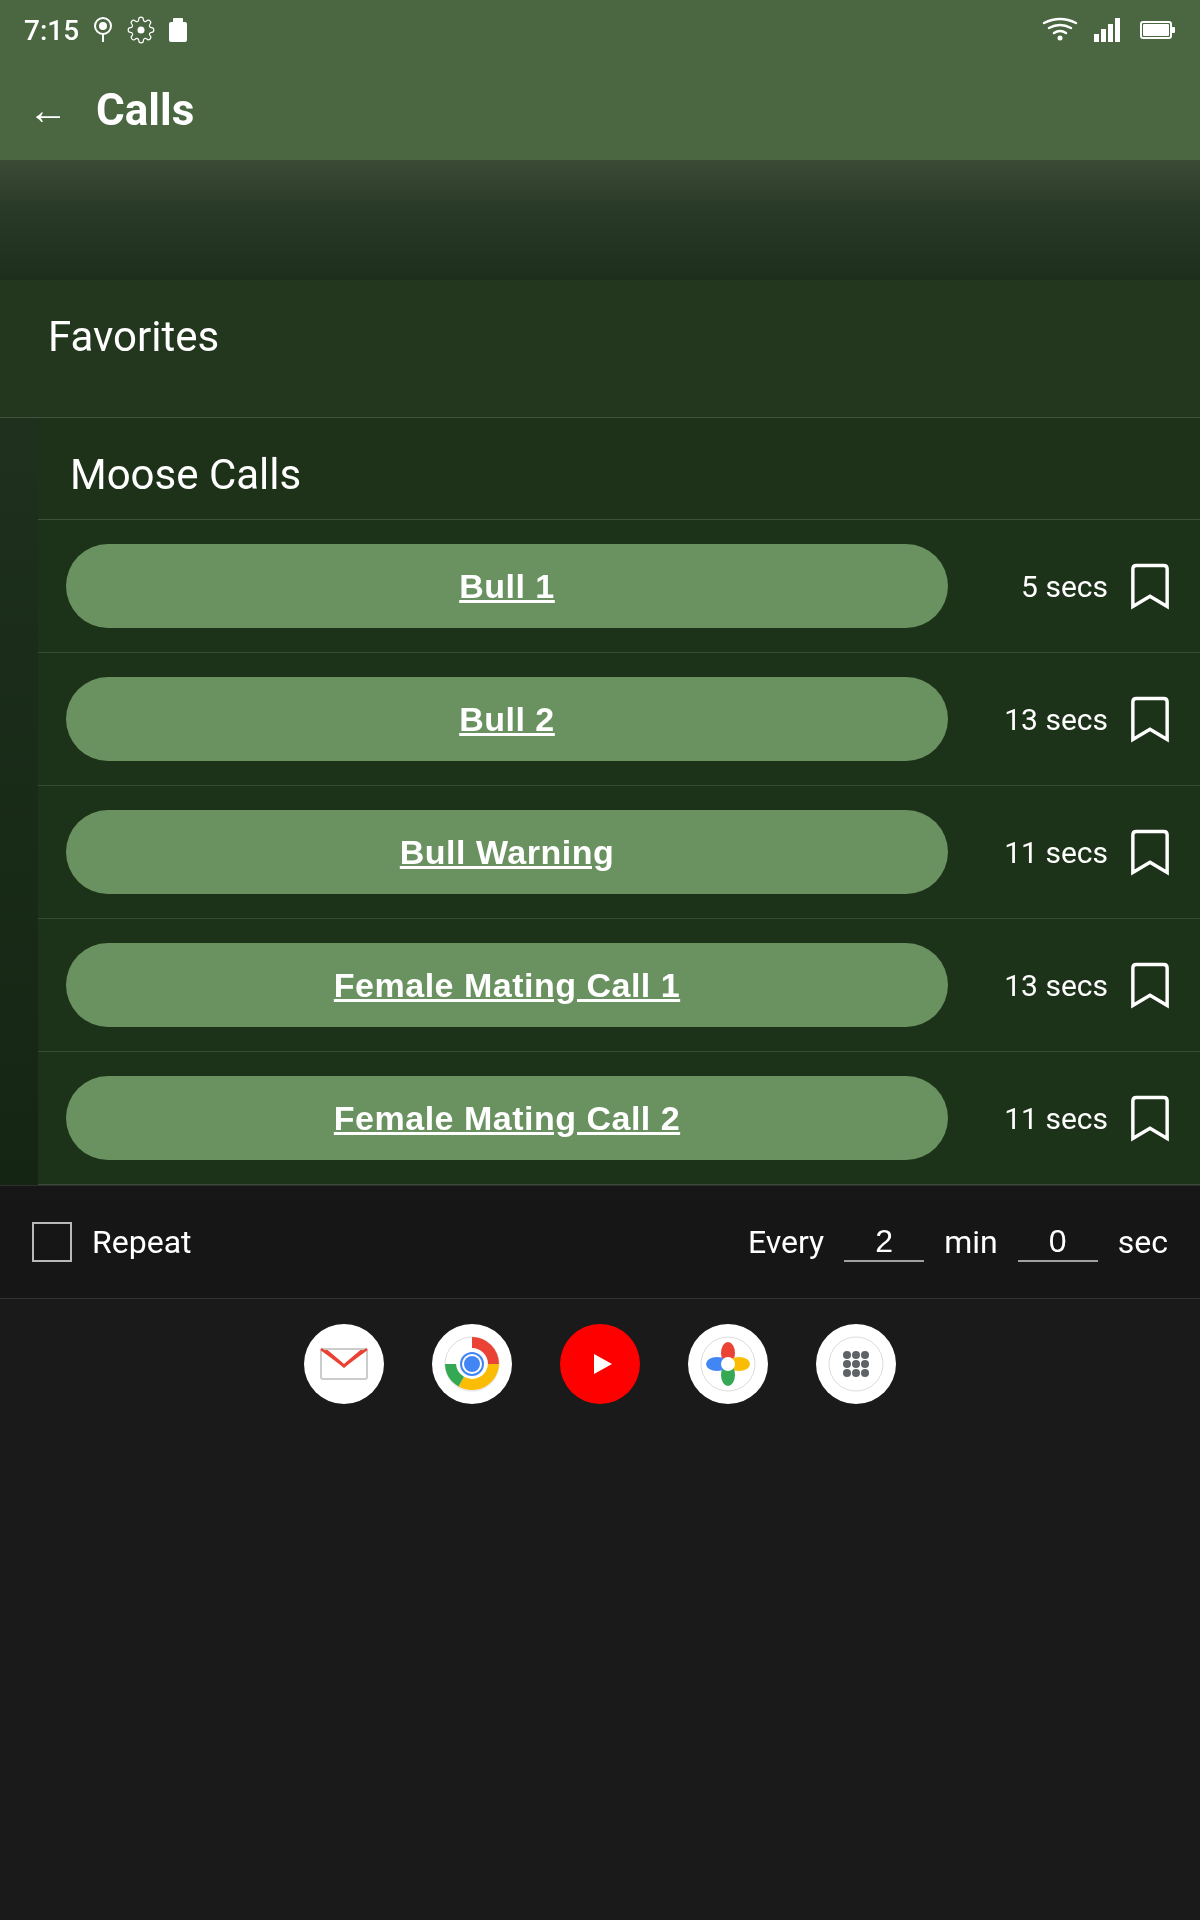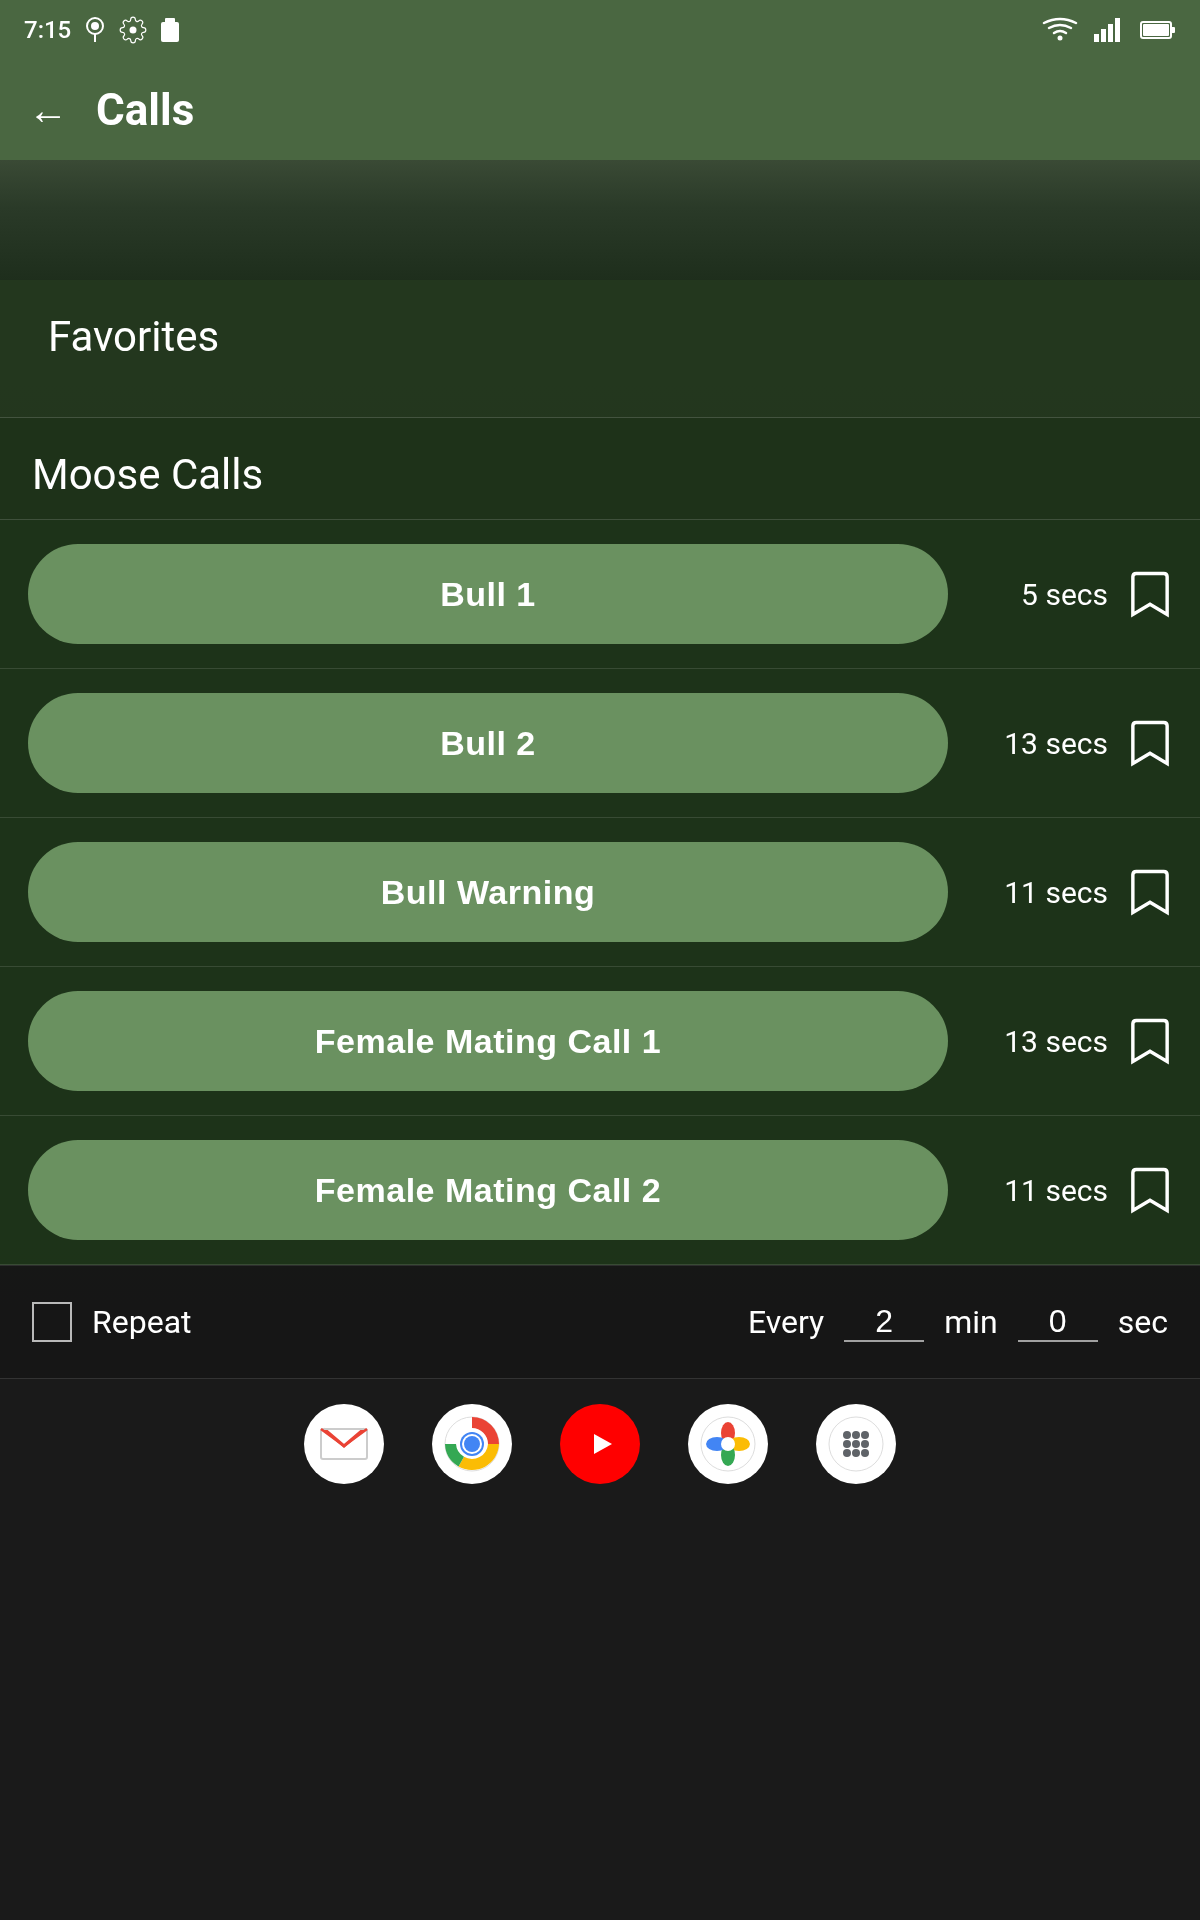--- a/index.html
+++ b/index.html
@@ -19,21 +19,21 @@
       height: 60px;
       display: flex;
       align-items: center;
       justify-content: space-between;
       padding: 0 24px;
     }
     .status-bar-left {
       display: flex;
       align-items: center;
       gap: 12px;
-      font-size: 24px;
+      font-size: 28px;
       font-weight: 500;
       color: #fff;
     }
     .status-bar-right {
       display: flex;
       align-items: center;
       gap: 16px;
     }
 
     
@@ -100,20 +100,21 @@
     }
     .favorites-empty {
       font-size: 30px;
       color: rgba(255,255,255,0.85);
       line-height: 1.5;
     }
 
     
     .moose-calls-section {
       background: rgba(30, 50, 25, 0.85);
+      margin-left: 38px;
     }
 
     .moose-calls-header {
       padding: 32px 32px 20px;
       border-bottom: 1px solid rgba(255,255,255,0.15);
     }
     .moose-calls-title {
       font-size: 42px;
       font-weight: 400;
       color: #fff;
@@ -127,30 +128,31 @@
       border-bottom: 1px solid rgba(255,255,255,0.12);
       background: rgba(30, 52, 26, 0.75);
       gap: 20px;
     }
 
     .call-button {
       flex: 1;
       background: #6a9160;
       border: none;
       border-radius: 60px;
-      height: 100px;
+      height: 84px;
       font-size: 34px;
       font-weight: 600;
       color: #fff;
       cursor: pointer;
       text-align: center;
       display: flex;
       align-items: center;
       justify-content: center;
       letter-spacing: 0.5px;
+      text-decoration: underline;
     }
 
     .call-duration {
       font-size: 30px;
       color: #fff;
       white-space: nowrap;
       min-width: 140px;
       text-align: right;
     }
 

